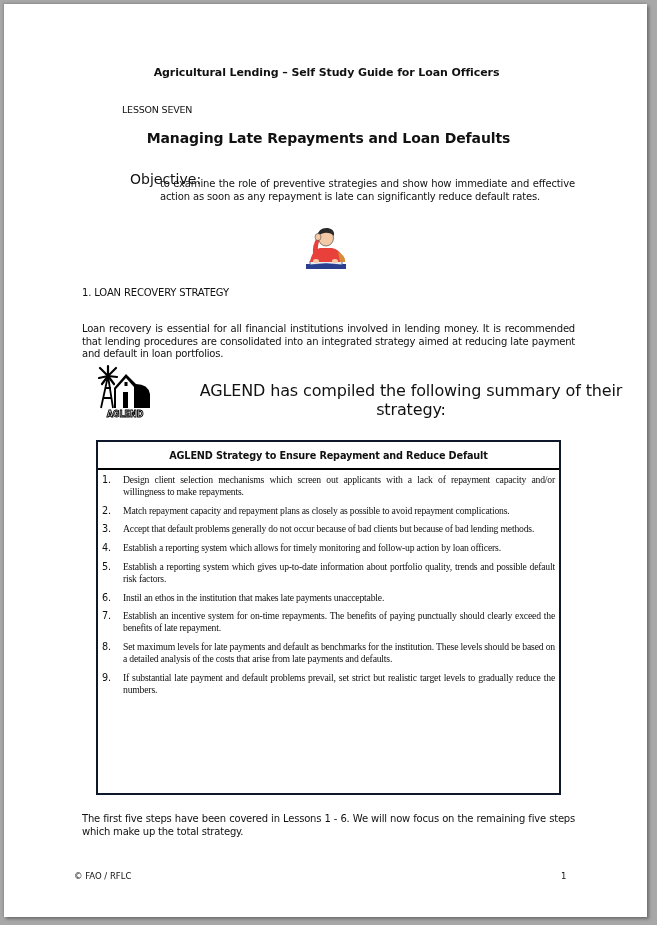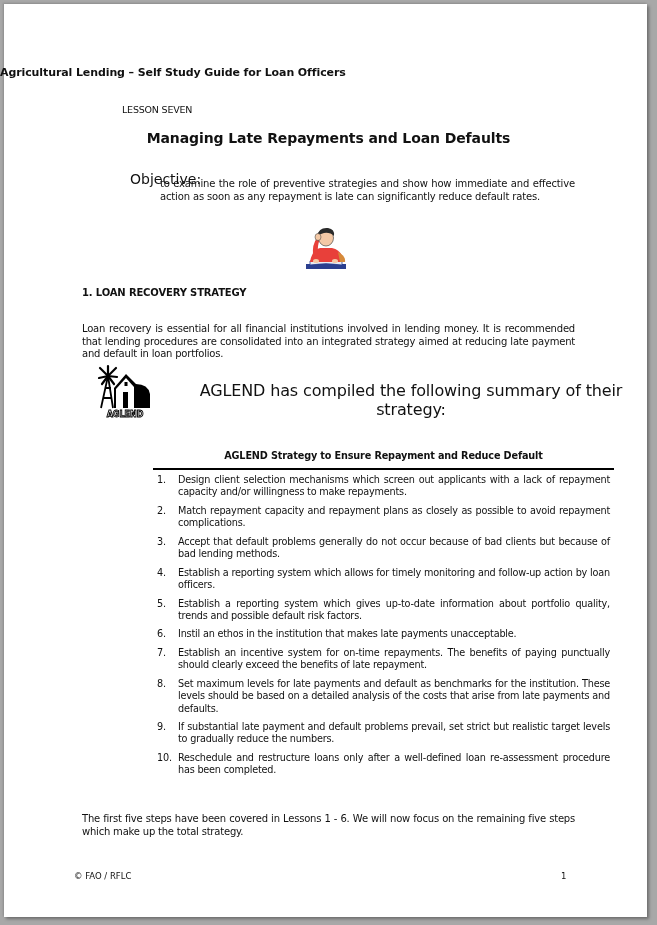--- a/index.html
+++ b/index.html
@@ -10,59 +10,59 @@
     color: #111;
   }
   .page {
     position: absolute; left: 4px; top: 4px;
     width: 643px; height: 913px;
     background: #ffffff;
     box-shadow: 2px 2px 3px rgba(0,0,0,0.35), -1px -1px 2px rgba(0,0,0,0.15);
   }
   .abs { position: absolute; }
   .doc-title {
-    left: 0; width: 653px; top: 66px; text-align: left;
+    left: 0; width: 653px; top: 66px; text-align: center;
     font-size: 11px; font-weight: bold; letter-spacing: -0.1px;
   }
   .lesson { left: 82px; top: 104px; font-size: 9.5px; letter-spacing: -0.2px; padding-left: 40px; }
   .lesson-title {
     left: 0; width: 657px; top: 130px; text-align: center;
     font-size: 14px; font-weight: bold; letter-spacing: -0.1px;
   }
   .obj-label { left: 82px; top: 171px; font-size: 14px; margin-left: 48px; }
   .obj-text {
     left: 160px; top: 178px; width: 415px; font-size: 10px; line-height: 12.5px;
     text-align: justify; letter-spacing: -0.15px;
   }
   .clipart { left: 302px; top: 224px; width: 48px; height: 46px; }
-  .sec-heading { left: 82px; top: 287px; font-size: 10px; font-weight: bold; letter-spacing: -0.15px; }
+  .sec-heading { left: 82px; top: 287px; font-size: 10px; font-weight: normal; letter-spacing: -0.15px; }
   .para {
     left: 82px; width: 493px; font-size: 10px; line-height: 12.5px;
     text-align: justify; letter-spacing: -0.2px;
   }
   .para1 { top: 323px; }
   .para-last { top: 813px; }
   .logo { left: 96px; top: 364px; width: 58px; height: 54px; }
   .aglend-intro { left: 165px; top: 381px; font-size: 16px; letter-spacing: -0.15px; text-align: center; }
   .strategy-table {
-    left: 111px; top: 440px; width: 461px; height: 351px;
-    border: 2px solid #ffffff; box-sizing: content-box; padding-left: 40px;
+    left: 96px; top: 440px; width: 461px; height: 351px;
+    border: 2px solid #0f172a; box-sizing: content-box;
   }
   .table-header {
     height: 26px; border-bottom: 2px solid #000;
     display: flex; align-items: center; justify-content: center;
     font-size: 9.7px; font-weight: bold; letter-spacing: -0.15px;
   }
   .table-list { list-style: none; margin: 0; padding: 4px 4px 0 4px; }
   .table-list li {
     display: flex; font-size: 9.7px; line-height: 12.3px; letter-spacing: -0.2px;
     margin-bottom: 6.3px;
   }
   .table-list .num { width: 21px; flex: none; }
-  .table-list .txt { flex: 1; text-align: justify; }
+  .table-list .txt { flex: 1; text-align: justify; font-family: Liberation Serif, serif; }
   .footer-left { left: 74px; top: 871px; font-size: 8.5px; }
   .footer-right { left: 561px; top: 871px; font-size: 8.5px; }
 </style>
 </head>
 <body>
 
 <div class="page"></div>
 
 <div class="abs doc-title">Agricultural Lending – Self Study Guide for Loan Officers</div>
 <div class="abs lesson">LESSON SEVEN</div>
@@ -153,23 +153,19 @@
         <span class="txt">Establish an incentive system for on-time repayments.  The benefits of paying punctually should clearly exceed the benefits of late repayment.</span>
       </li>
     <li>
         <span class="num">8.</span>
         <span class="txt">Set maximum levels for late payments and default as benchmarks for the institution. These levels should be based on a detailed analysis of the costs that arise from late payments and defaults.</span>
       </li>
     <li>
         <span class="num">9.</span>
         <span class="txt">If substantial late payment and default problems prevail, set strict but realistic target levels to gradually reduce the numbers.</span>
       </li>
-    <li>
-        <span class="num">10.</span>
-        <span class="txt">Reschedule and restructure loans only after a well-defined loan re-assessment procedure has been completed.</span>
-      </li>
   </ol>
 </div>
 
 <div class="abs para para-last">The first five steps have been covered in Lessons 1 - 6.  We will now focus on the remaining five steps which make up the total strategy.</div>
 
 <div class="abs footer-left">© FAO / RFLC</div>
 <div class="abs footer-right">1</div>
 
 </body></html>

